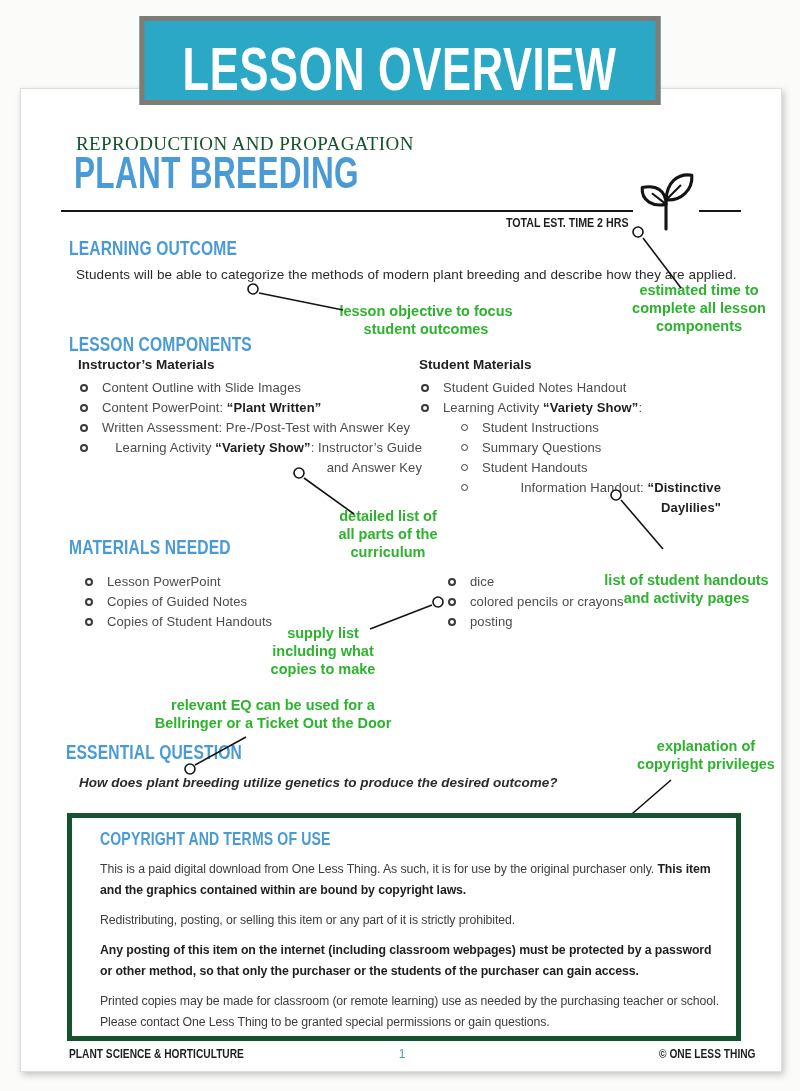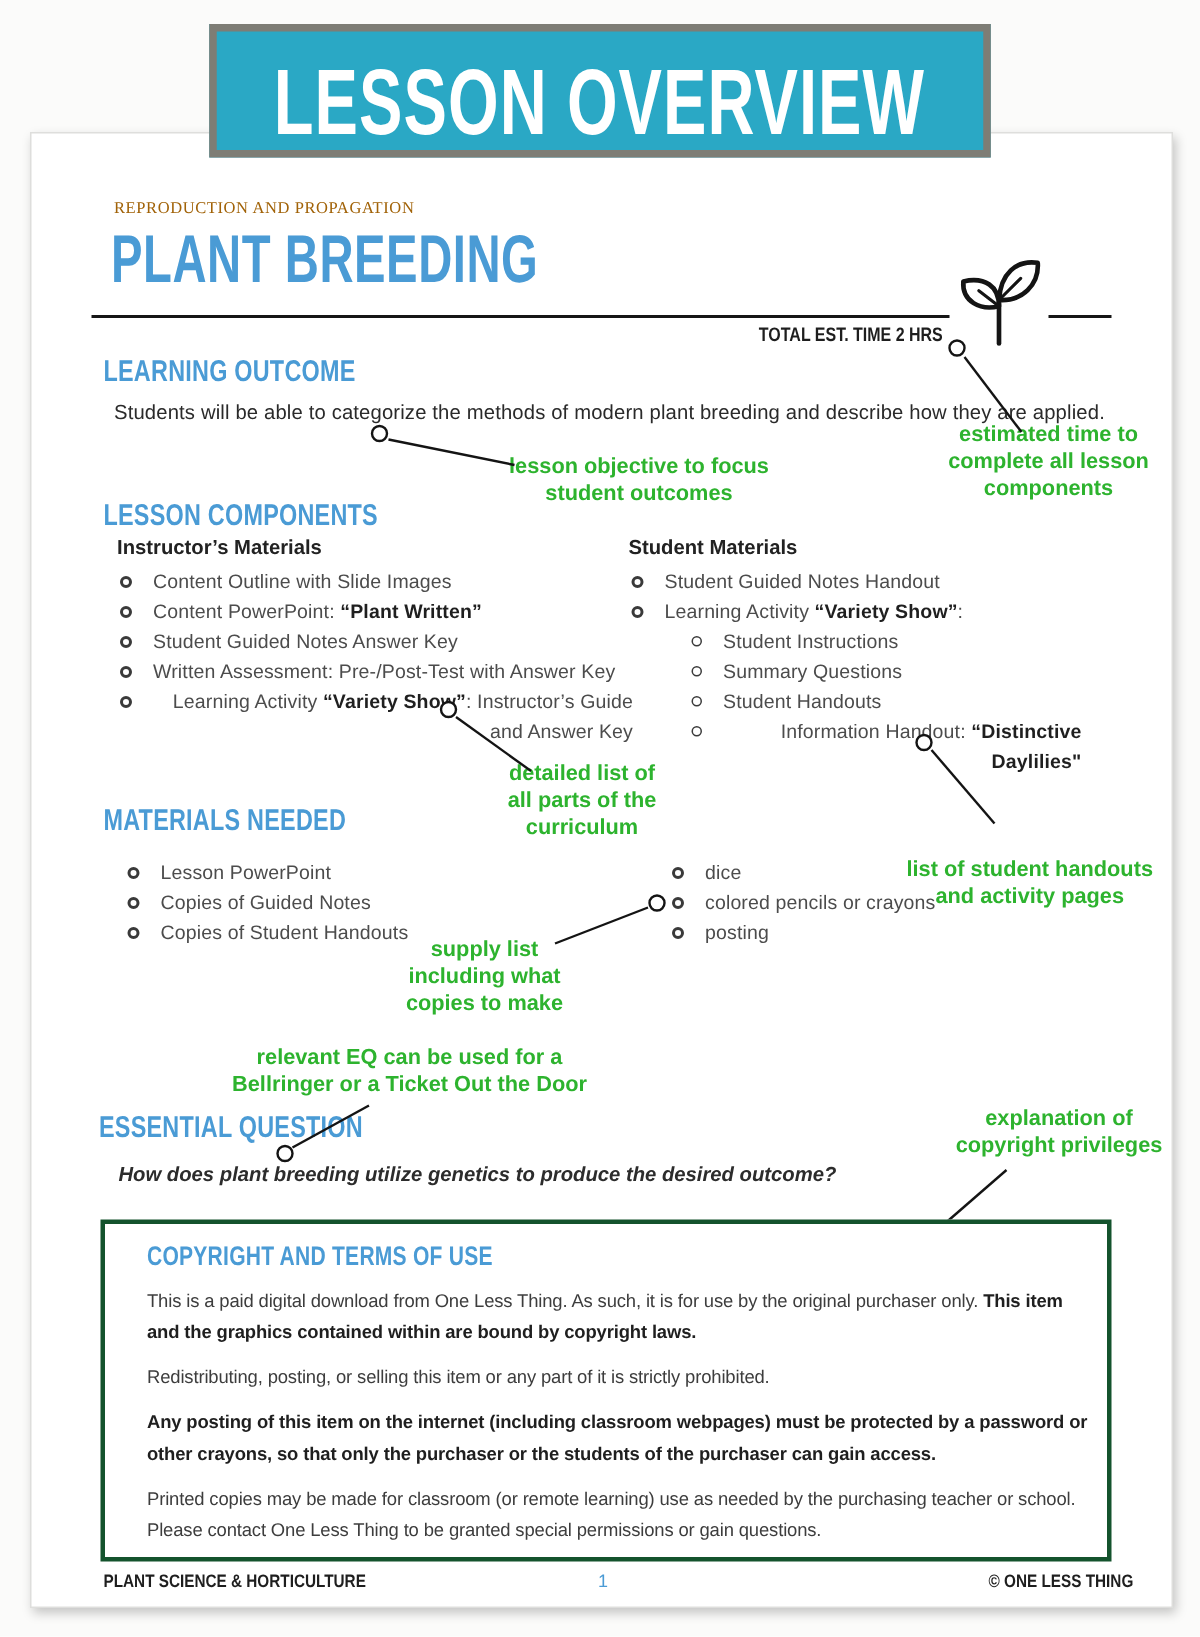--- a/index.html
+++ b/index.html
@@ -31,21 +31,21 @@
   .banner-title {
     color:#ffffff; font-weight:700; font-size:62px; letter-spacing:1px;
     transform:scaleX(.7); transform-origin:center; white-space:nowrap;
     line-height:1;
   }
 
   
   .eyebrow {
     position:absolute; left:55px; top:44px;
     font-family:"Liberation Serif", serif;
-    font-size:11px; color:#a16207; letter-spacing:.4px; white-space:nowrap;
+    font-size:19px; color:#14532d; letter-spacing:.4px; white-space:nowrap;
   }
   .doc-title {
     position:absolute; left:53px; top:61px;
     color:#4a9bd5; font-weight:700; font-size:45px; line-height:1;
     transform:scaleX(.7); transform-origin:left; white-space:nowrap;
     letter-spacing:.5px;
   }
   .rule-main { position:absolute; left:40px; top:121px; width:572px; height:2px; background:#161616; }
   .rule-short { position:absolute; left:678px; top:121px; width:42px; height:2px; background:#161616; }
   .sprout { position:absolute; left:610px; top:80px; width:70px; height:62px; }
@@ -93,21 +93,21 @@
     color:#2db32e; font-weight:700; font-size:14.5px; line-height:18px;
     text-align:center; white-space:pre-line;
   }
 
   
   .callouts { position:absolute; left:0; top:0; width:762px; height:984px; pointer-events:none; }
 
   
   .copyright-box {
     position:absolute; left:46px; top:724px; width:674px; height:228px;
-    border:3px solid #14532d;
+    border:5px solid #14532d;
     padding:11px 12px 0 28px;
     background:#ffffff;
   }
   .copyright-heading {
     color:#4a9bd5; font-weight:700; font-size:18px; letter-spacing:.2px;
     transform:scaleX(.78); transform-origin:left; white-space:nowrap;
     margin-bottom:9px;
   }
   .copy-p {
     font-size:12.3px; line-height:21px; color:#3d3d3d; margin-bottom:9px;
@@ -145,24 +145,20 @@
   <div class="h-blue" style="left:48px; top:244px;">LESSON COMPONENTS</div>
   <div class="col-label" style="left:57px; top:268px;">Instructor’s Materials</div>
   <div class="list" style="left:59px; top:289px; width:342px;">
       <div class="li">
         <span class="marker"></span>
         <span class="li-text"><span>Content Outline with Slide Images</span></span>
       </div>
       <div class="li">
         <span class="marker"></span>
         <span class="li-text"><span>Content PowerPoint: </span><span class="b">“Plant Written”</span></span>
-      </div>
-      <div class="li">
-        <span class="marker"></span>
-        <span class="li-text"><span>Student Guided Notes Answer Key</span></span>
       </div>
       <div class="li">
         <span class="marker"></span>
         <span class="li-text"><span>Written Assessment: Pre-/Post-Test with Answer Key</span></span>
       </div>
       <div class="li">
         <span class="marker"></span>
         <span class="li-text"><span>Learning Activity </span><span class="b">“Variety Show”</span><span>: Instructor’s Guide and Answer Key</span></span>
       </div>
     </div>
@@ -264,21 +260,21 @@
       <line x1="589" y1="744" x2="650" y2="691"></line>
       <circle cx="584" cy="749" r="5"></circle>
     </g>
   </svg>
 
   <div class="copyright-box">
     <div class="copyright-heading">COPYRIGHT AND TERMS OF USE</div>
     <div>
         <p class="copy-p"><span>This is a paid digital download from One Less Thing. As such, it is for use by the original purchaser only. </span><span class="b">This item and the graphics contained within are bound by copyright laws.</span></p>
         <p class="copy-p"><span>Redistributing, posting, or selling this item or any part of it is strictly prohibited.</span></p>
-        <p class="copy-p"><span class="b">Any posting of this item on the internet (including classroom webpages) must be protected by a password or other crayons, so that only the purchaser or the students of the purchaser can gain access.</span></p>
+        <p class="copy-p"><span class="b">Any posting of this item on the internet (including classroom webpages) must be protected by a password or other method, so that only the purchaser or the students of the purchaser can gain access.</span></p>
         <p class="copy-p"><span>Printed copies may be made for classroom (or remote learning) use as needed by the purchasing teacher or school. Please contact One Less Thing to be granted special permissions or gain questions.</span></p>
       </div>
   </div>
 
   <div class="footer-left">PLANT SCIENCE &amp; HORTICULTURE</div>
   <div class="footer-page">1</div>
   <div class="footer-right">© ONE LESS THING</div>
 </div>
 
 <div class="banner">

